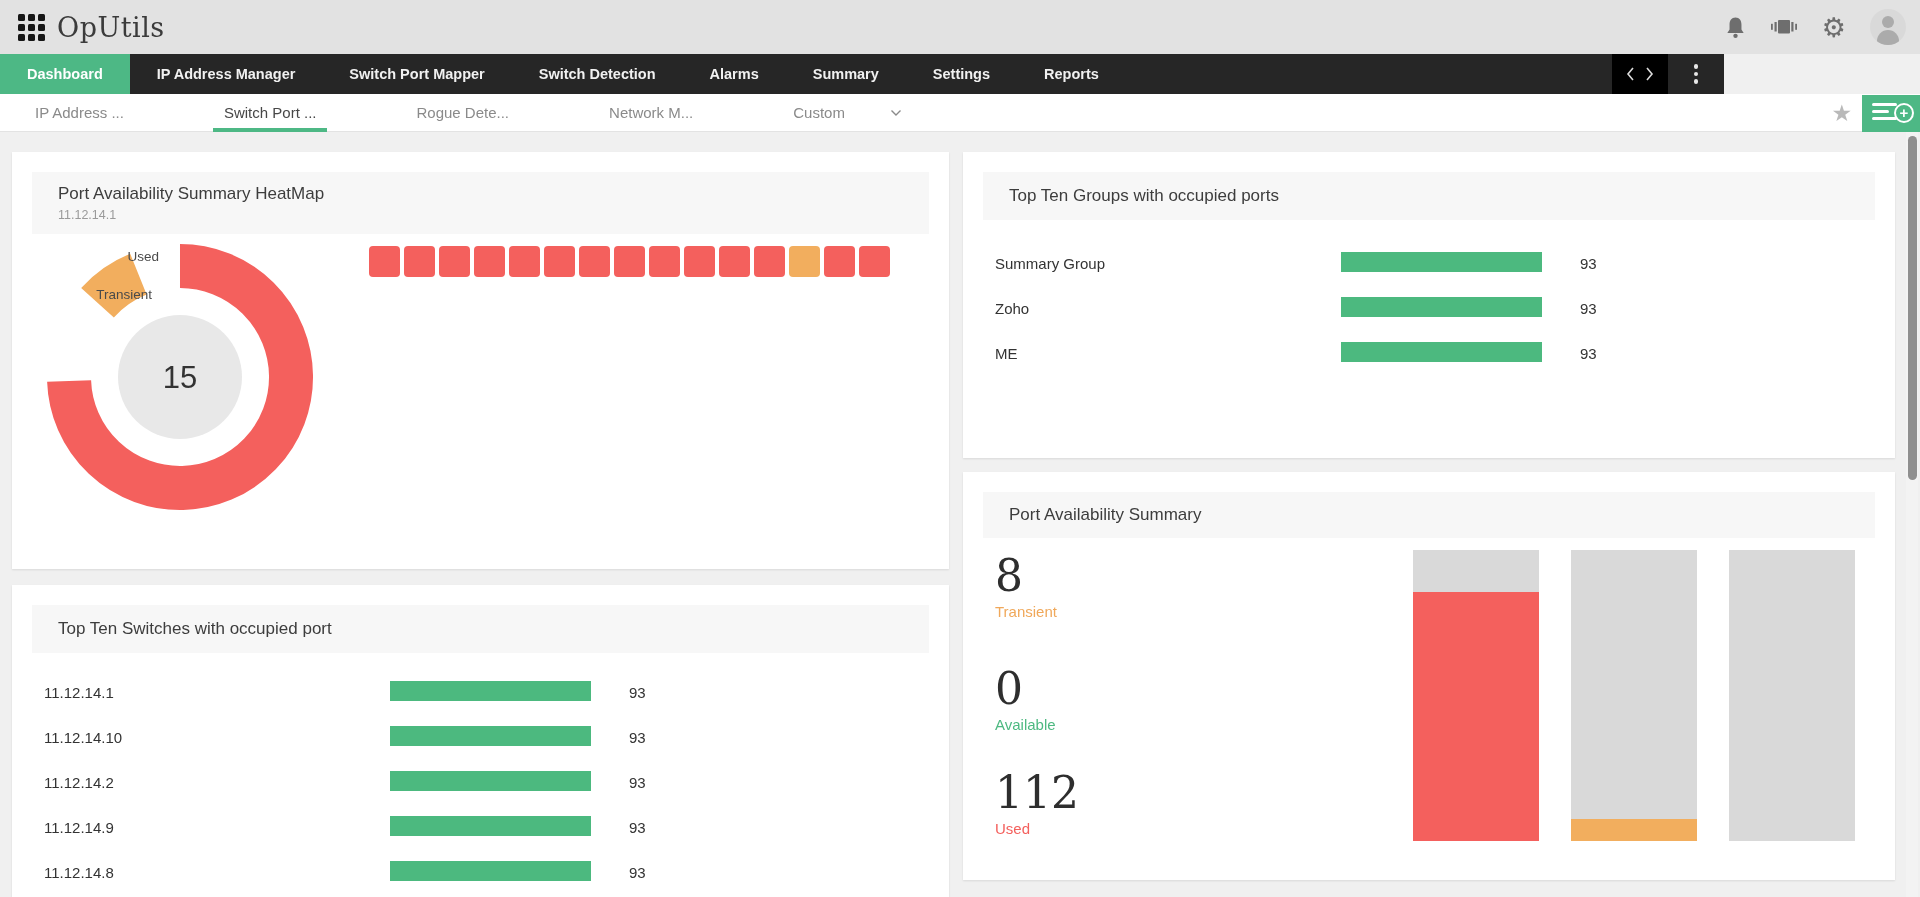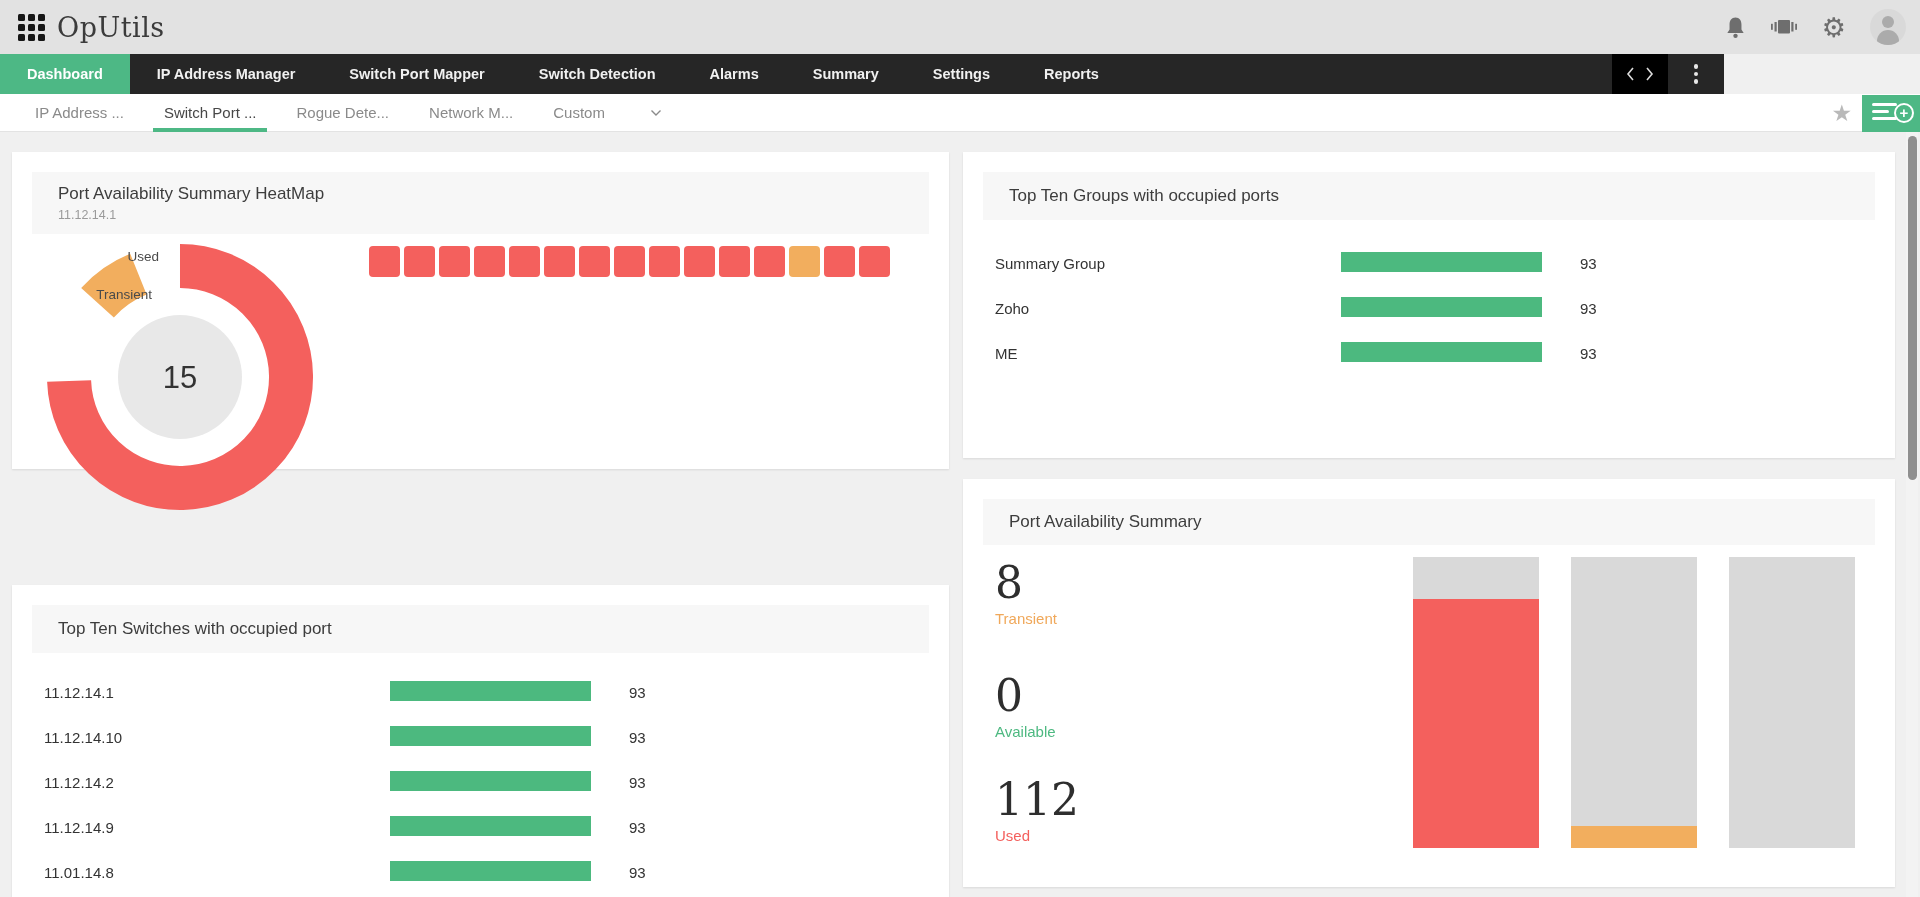--- a/index.html
+++ b/index.html
@@ -28,21 +28,21 @@
   .nav-item.active { background:#4db885; color:#fff; }
   .nav-right { margin-left:auto; display:flex; align-items:center; }
   .chev-box { width:56px; height:40px; background:#000; display:flex; align-items:center; justify-content:center; gap:10px; }
   .chev { cursor:pointer; display:flex; }
   .nav-dots { margin:0 26px 0 26px; display:flex; flex-direction:column; gap:3px; cursor:pointer; }
   .nav-dots i { width:4.5px; height:4.5px; border-radius:50%; background:#e8e8e8; }
 
   
   .subtabbar { position:absolute; left:0; top:94px; width:1920px; height:38px; background:#fff;
                border-bottom:1px solid #e3e3e3; }
-  .subtab-items { display:flex; gap:40px; padding-left:35px; height:38px; align-items:flex-start; }
+  .subtab-items { display:flex; gap:100px; padding-left:35px; height:38px; align-items:flex-start; }
   .subtab { height:38px; line-height:38px; font-size:15px; color:#8a8a8a; cursor:pointer;
             position:relative; white-space:nowrap; display:flex; align-items:center; }
   .subtab.active { color:#474747; }
   .subtab.active::after { content:""; position:absolute; left:-11px; right:-11px; bottom:0; height:4px; background:#4db885; }
   .subtab .caret { margin-left:45px; display:flex; }
   .star-icon { position:absolute; right:68px; top:6px; font-size:23px; color:#b9b9b9; cursor:pointer; line-height:26px; }
   .add-widget-btn { position:absolute; right:0; top:1px; width:58px; height:37px; background:#4db885; cursor:pointer; }
   .add-widget-btn .l { position:absolute; left:10px; height:2.5px; background:#fff; border-radius:2px; }
   .add-widget-btn .l1 { top:8px; width:25px; }
   .add-widget-btn .l2 { top:15px; width:17px; }
@@ -53,24 +53,24 @@
 
   
   .content { position:absolute; left:0; top:132px; width:1920px; height:765px; }
   .card { position:absolute; background:#fff; box-shadow:0 1px 2px rgba(0,0,0,.10); padding:20px; }
   .card-strip { background:#f7f7f7; padding:12px 26px; }
   .card-strip.slim { padding:14px 26px; }
   .card-title { font-size:17px; color:#3d3d3d; }
   .card-subtitle { font-size:12.5px; color:#9a9a9a; margin-top:4px; }
   .card-body { position:relative; }
 
-  #card-heatmap { left:12px; top:20px; width:937px; height:317px; }
+  #card-heatmap { left:12px; top:20px; width:937px; height:417px; }
   #card-switches { left:12px; top:453px; width:937px; height:360px; }
   #card-groups { left:963px; top:20px; width:932px; height:306px; }
-  #card-summary { left:963px; top:340px; width:932px; height:408px;margin-top:7px; }
+  #card-summary { left:963px; top:340px; width:932px; height:408px; }
 
   
   .donut-wrap { position:absolute; left:8px; top:0; width:320px; height:312px;text-align:right; }
   .donut-label { position:absolute; font-size:13.5px; color:#4a4a4a; text-align:right; }
   .dl-0 { left:7px; top:15px; width:120px; }
   .dl-1 { left:0; top:53px; width:120px; }
 
   
   .cells { position:absolute; left:337px; top:12px; display:flex; gap:4px; }
   .cell { width:31px; height:31px; border-radius:4px; cursor:pointer; }
@@ -259,21 +259,21 @@
             <span class="bar-label">11.12.14.2</span>
             <div class="hbar" style="background: rgb(76, 185, 127);"></div>
             <span class="bar-value">93</span>
           </div>
           <div class="bar-row">
             <span class="bar-label">11.12.14.9</span>
             <div class="hbar" style="background: rgb(76, 185, 127);"></div>
             <span class="bar-value">93</span>
           </div>
           <div class="bar-row">
-            <span class="bar-label">11.01.14.8</span>
+            <span class="bar-label">11.12.14.8</span>
             <div class="hbar" style="background: rgb(76, 185, 127);"></div>
             <span class="bar-value">93</span>
           </div>
         </div>
     </div>
   </section>
 
   <section class="card" id="card-groups">
     <div class="card-strip slim">
       <div class="card-title">Top Ten Groups with occupied ports</div>

